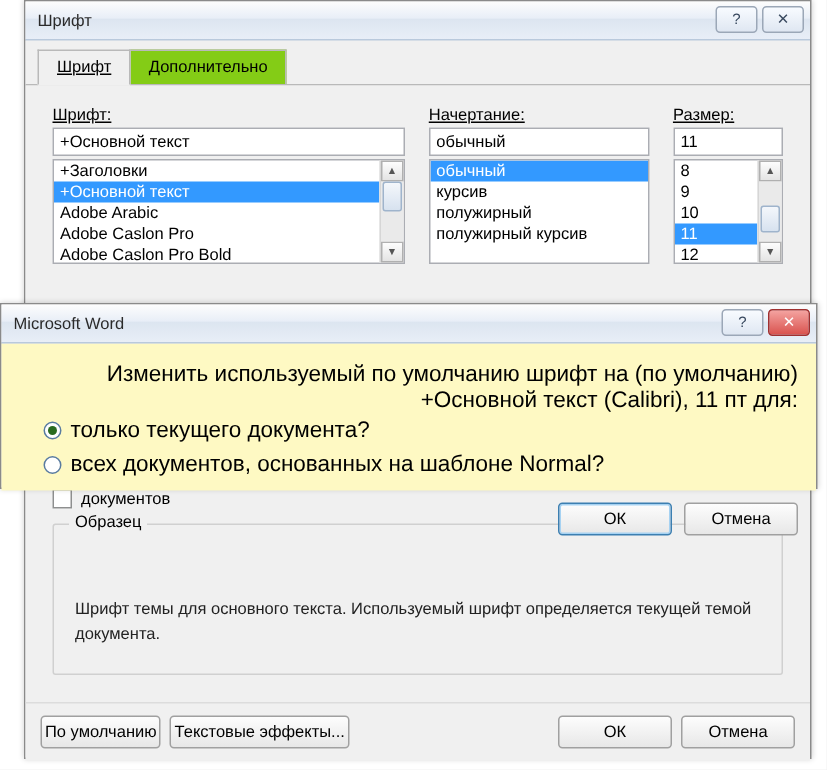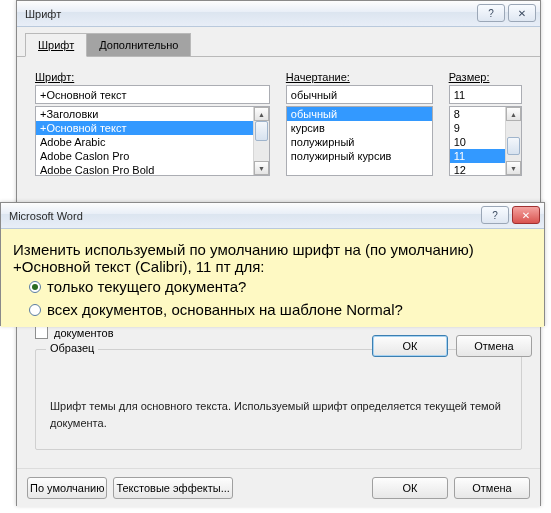--- a/index.html
+++ b/index.html
@@ -60,21 +60,21 @@
   .tabstrip {
     display: flex;
     padding: 6px 8px 0 8px;
     background: #f0f0f0;
     border-bottom: 1px solid #b9b9b9;
   }
   .tab {
     padding: 5px 12px;
     border: 1px solid #b9b9b9;
     border-bottom: none;
-    background: #a3a3a3;
+    background: #84cc16;
     margin-right: -1px;
     cursor: pointer;
     position: relative;
   }
   .tab.active {
     background: #f0f0f0;
     border-bottom: 1px solid #f0f0f0;
     margin-bottom: -1px;
     z-index: 2;
     text-decoration: underline;
@@ -288,21 +288,21 @@
 
   <div class="btnrow">
     <div class="btn">По умолчанию</div>
     <div class="btn">Текстовые эффекты...</div>
     <div class="spacer"></div>
     <div class="btn btn-sm">ОК</div>
     <div class="btn btn-sm">Отмена</div>
   </div>
 </div>
 
-<div class="window" style="left:0px; top:202px; width:545px; height:124px;">
+<div class="window" style="left:0px; top:202px; width:545px; height:124px;text-align:right;">
   <div class="titlebar">
     <span class="title">Microsoft Word</span>
     <div class="title-controls">
       <div class="title-btn">?</div>
       <div class="title-btn close">✕</div>
     </div>
   </div>
   <div class="prompt">
     <div>Изменить используемый по умолчанию шрифт на (по умолчанию) +Основной текст (Calibri), 11 пт для:</div>
     <div class="radio-row">

